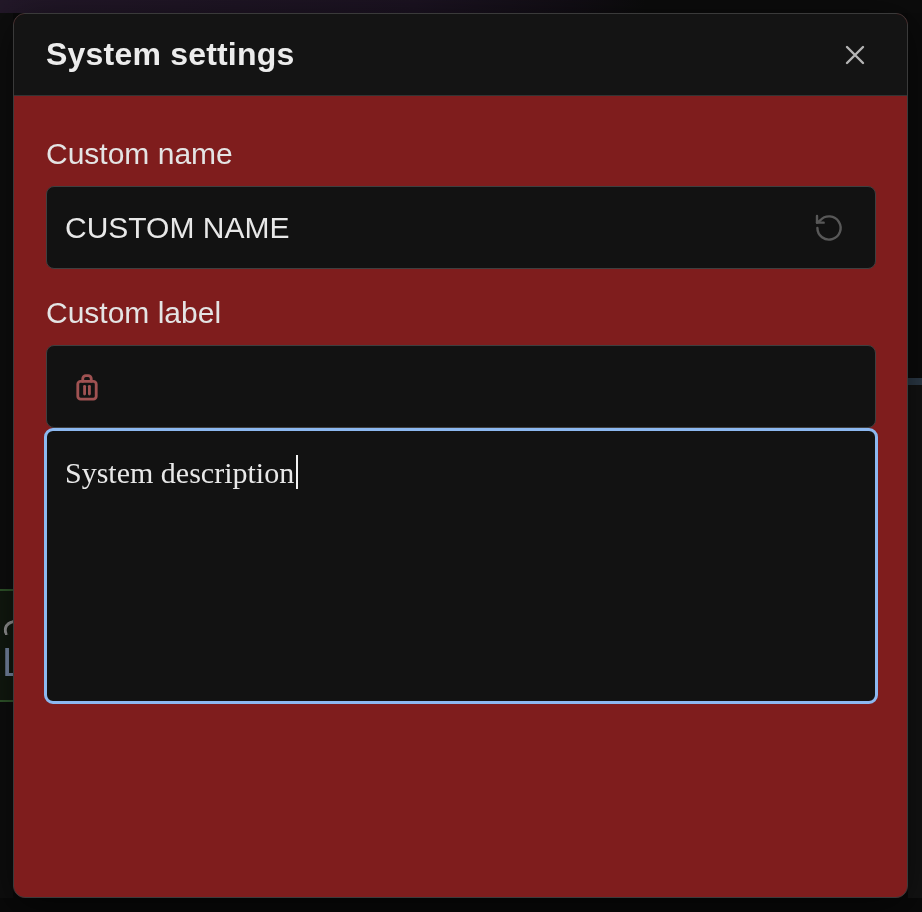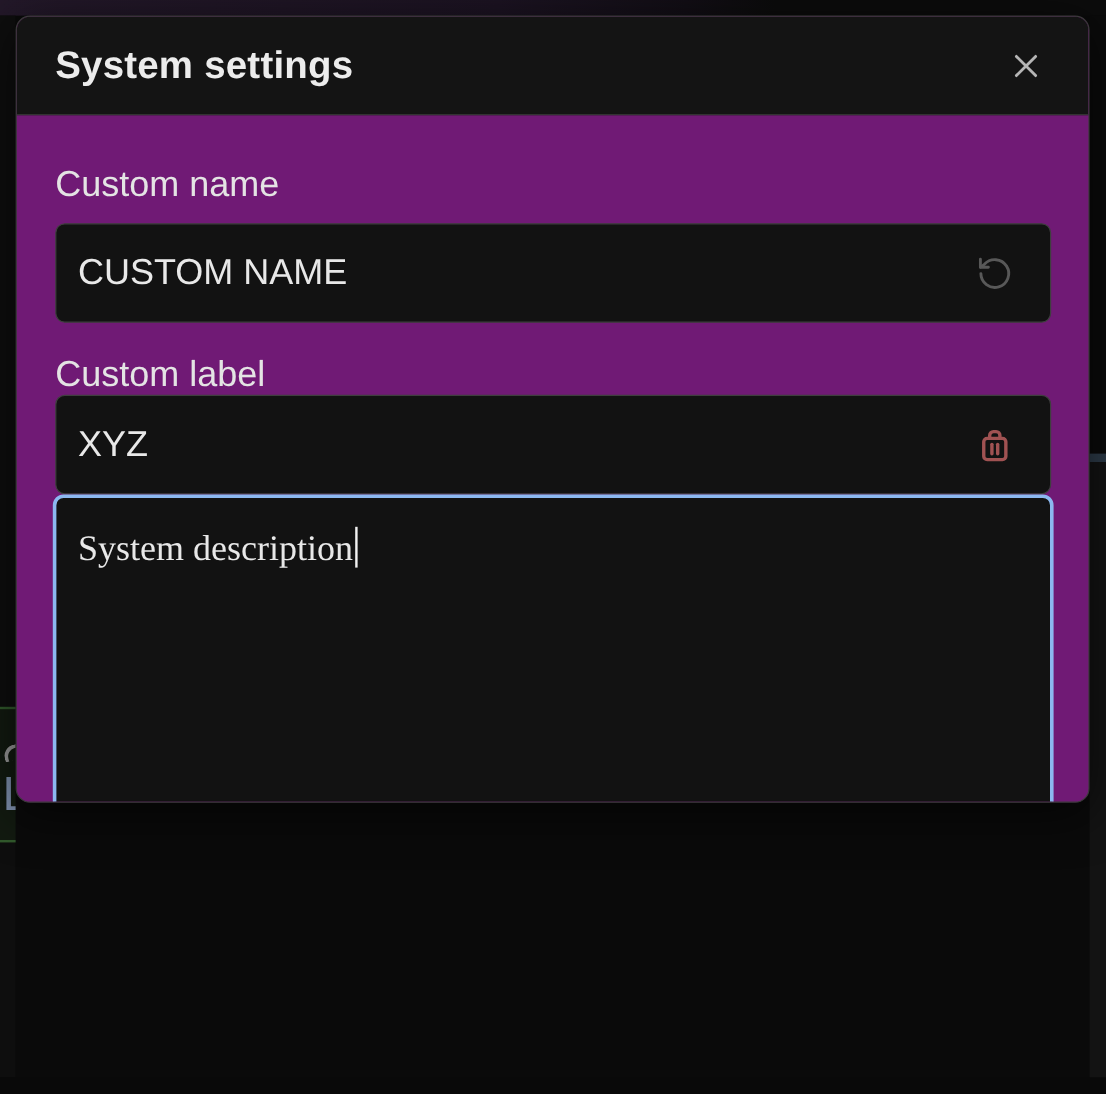--- a/index.html
+++ b/index.html
@@ -31,41 +31,41 @@
     position:absolute; left:2px; top:50px; font-size:40px; line-height:42px;
     color:#7e90ad; font-weight:400;
   }
   .bg-right { position:absolute; right:0; top:13px; width:14px; height:885px; background:#0b0b0b; z-index:0; }
   .bg-right-line { position:absolute; right:0; top:378px; width:14px; height:7px; background:#2d3b49; z-index:1; }
   .bg-right-lower { position:absolute; right:0; top:385px; width:14px; height:513px; background:#131313; z-index:0; }
   .bg-bottom { position:absolute; left:0; top:898px; width:922px; height:14px; background:#090909; z-index:0; }
 
   
   .modal {
-    position:absolute; left:13px; top:13px; width:895px; height:656px; z-index:2;
-    background:#701a75; border:1px solid #3a3a3a; border-radius:12px;
+    position:absolute; left:13px; top:13px; width:895px; height:885px; z-index:2;
+    background:#7f1d1d; border:1px solid #3a3a3a; border-radius:12px;
     overflow:hidden; display:flex; flex-direction:column;
     box-shadow:0 8px 40px rgba(0,0,0,.6);
   }
   .modal-header {
     height:82px; flex:0 0 82px; background:#141414; border-bottom:1px solid #333;
     display:flex; align-items:center; justify-content:space-between;
     padding:0 32px;
   }
   .modal-title { font-size:32px; font-weight:700; color:#ececec; letter-spacing:.2px; }
   .close-btn {
     width:40px; height:40px; display:flex; align-items:center; justify-content:center;
     cursor:pointer; background:none; border:none;
   }
 
   .modal-body { flex:1; padding:42px 32px 0 32px; position:relative; }
 
   .field-label { font-size:30px; color:#e4e4e4; line-height:32px; }
   .lbl-1 { margin:0 0 16px 0; }
-  .lbl-2 { margin:28px 0 0 0; }
+  .lbl-2 { margin:28px 0 16px 0; }
   .lbl-3 { margin:28px 0 14px 0; }
 
   .text-input {
     height:83px; width:830px; background:#121212;
     border:1px solid #3f3f3f; border-radius:8px;
     display:flex; align-items:center; padding:0 24px 0 18px;
   }
   .input-value { font-size:30px; color:#e8e8e8; flex:1; white-space:nowrap; overflow:hidden; }
   .input-icon-btn {
     width:44px; height:44px; display:flex; align-items:center; justify-content:center;
@@ -130,21 +130,20 @@
           <svg width="32" height="32" viewBox="0 0 24 24" fill="none" stroke="#585858" stroke-width="1.8" stroke-linecap="round" stroke-linejoin="round">
             <path d="M3 3v5h5"></path>
             <path d="M3.3 12a8.7 8.7 0 1 0 2.2-5.8L3 8"></path>
           </svg>
         </span>
       </button>
     </div>
 
     <div class="field-label lbl-2">Custom label</div>
     <div class="text-input">
-      <span class="input-value">XYZ</span>
       <button class="input-icon-btn">
         <span style="display:flex;">
           <svg width="34" height="34" viewBox="0 0 24 24" fill="none" stroke="#a05252" stroke-width="2" stroke-linecap="round" stroke-linejoin="round">
             <path d="M9 8V6.2a2.2 2.2 0 0 1 2.2-2.2h1.6A2.2 2.2 0 0 1 15 6.2V8"></path>
             <rect x="5.5" y="8" width="13" height="12.5" rx="2"></rect>
             <path d="M10.3 11.5v5.5"></path>
             <path d="M13.7 11.5v5.5"></path>
           </svg>
         </span>
       </button>

